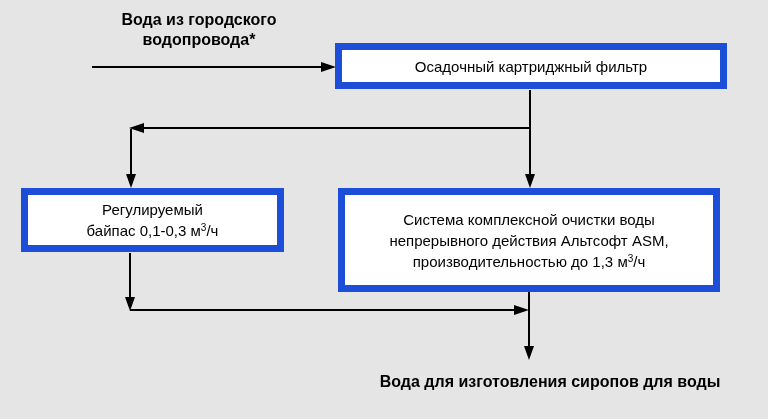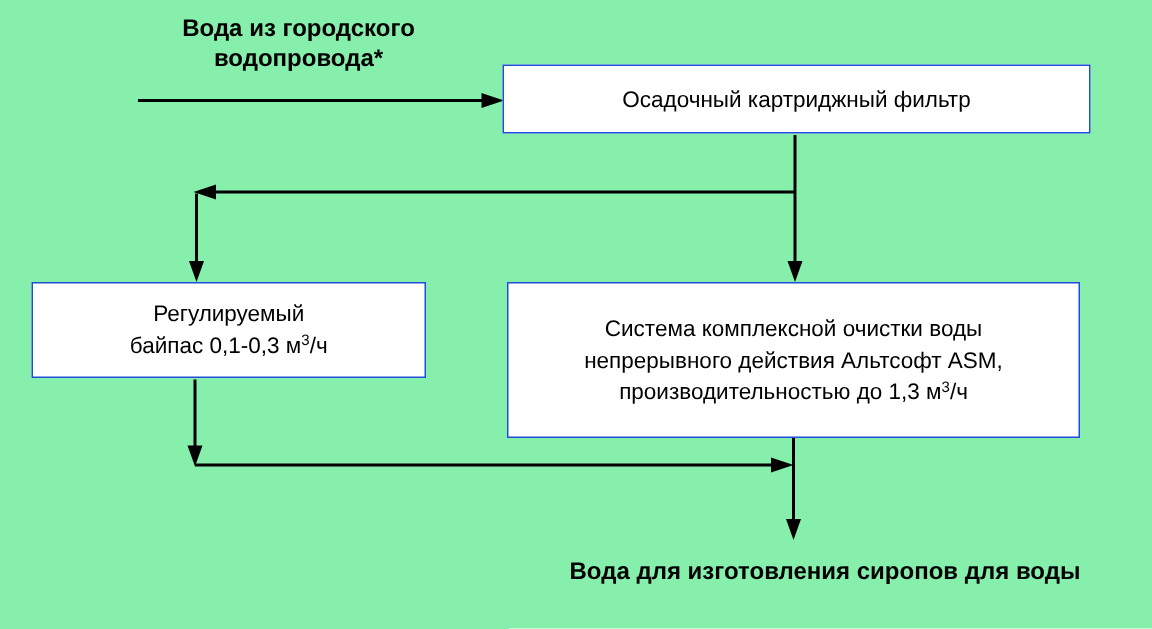--- a/index.html
+++ b/index.html
@@ -4,21 +4,21 @@
 <style>
   html, body {
     margin: 0;
     padding: 0;
     background: #ffffff;
   }
   .canvas {
     position: relative;
     width: 768px;
     height: 419px;
-    background: #86efac;
+    background: #e5e5e5;
     font-family: "Liberation Sans", sans-serif;
     color: #000000;
     overflow: hidden;
   }
   .connectors {
     position: absolute;
     left: 0;
     top: 0;
     width: 768px;
     height: 419px;
@@ -27,21 +27,21 @@
     stroke: #000000;
     stroke-width: 2;
   }
   .connectors polygon {
     fill: #000000;
     stroke: none;
   }
   .box {
     position: absolute;
     box-sizing: border-box;
-    border: 1px solid #1d4ed8;
+    border: 7px solid #1d4ed8;
     background: #ffffff;
     display: flex;
     align-items: center;
     justify-content: center;
     text-align: center;
     font-size: 15px;
     line-height: 21px;
     font-weight: normal;
   }
   .box-filter   { left: 335px; top: 43px;  width: 392px; height: 46px; }

